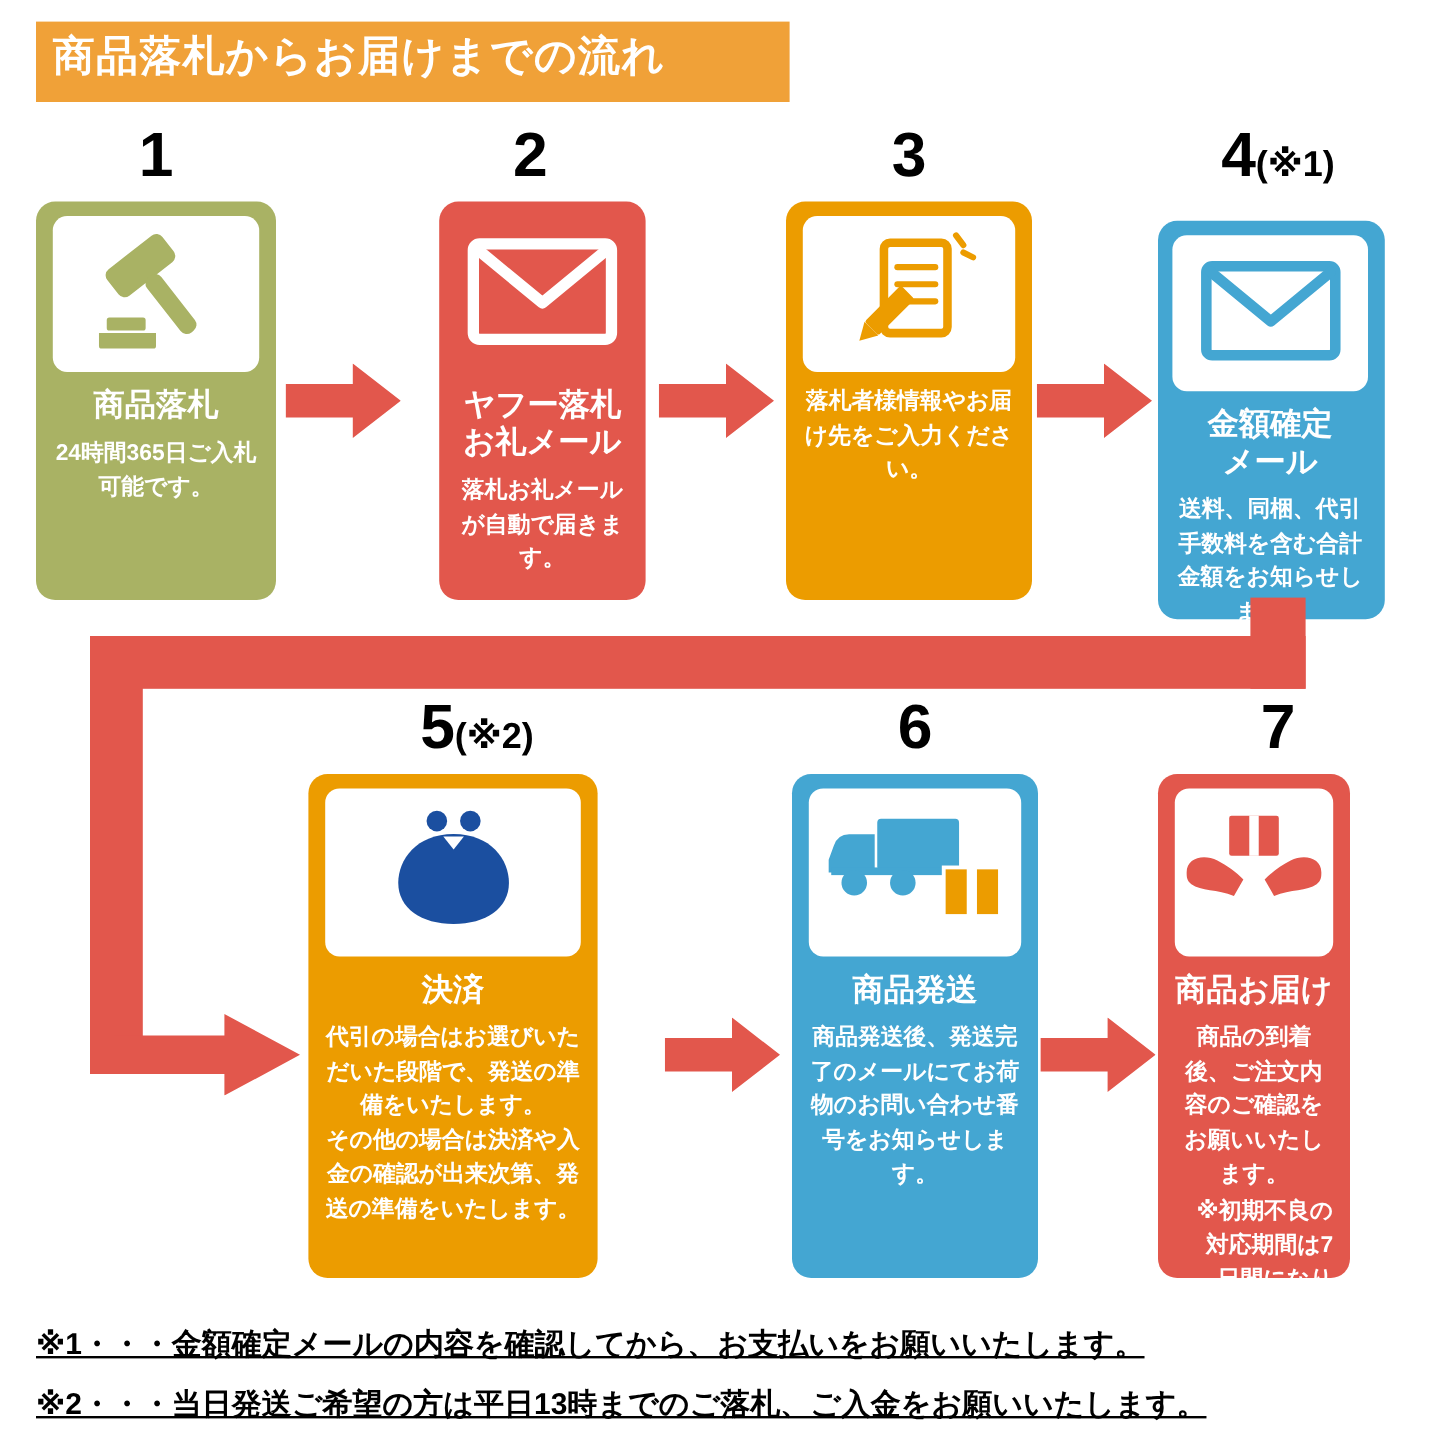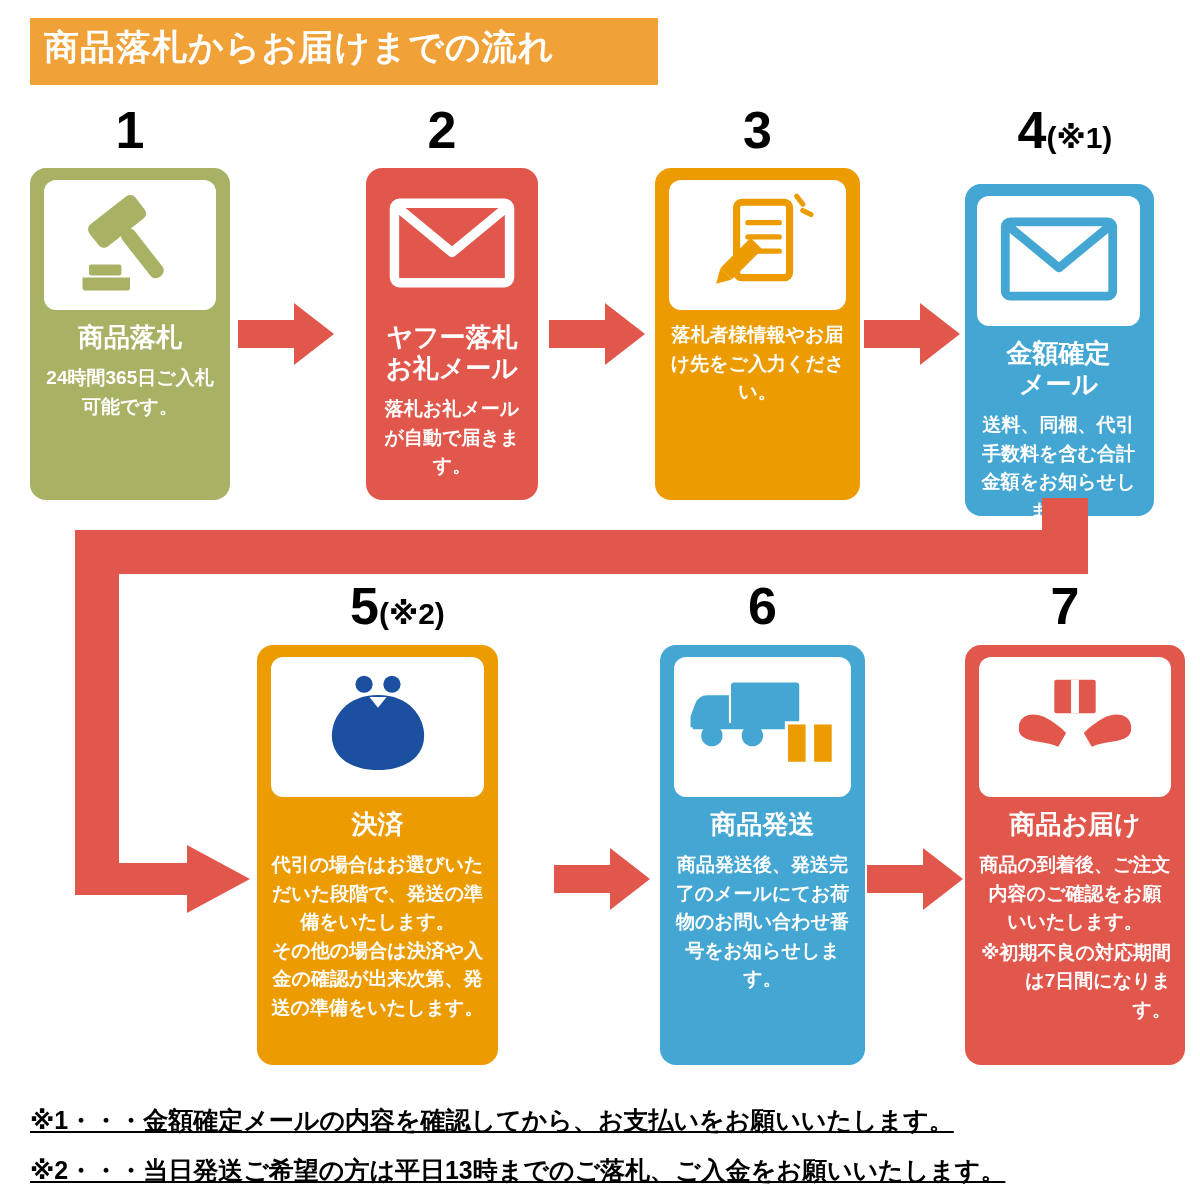--- a/index.html
+++ b/index.html
@@ -180,21 +180,21 @@
       </span>
     </div>
     <div class="card-title">商品発送</div>
     <div class="card-body">商品発送後、発送完了のメールにてお荷物のお問い合わせ番号をお知らせします。</div>
   </div>
 
   <svg class="arrow" style="left:867px;top:848px;" width="96" height="62" viewBox="0 0 96 62">
     <polygon points="0,17 56,17 56,0 96,31 56,62 56,45 0,45" fill="#E2574C"></polygon>
   </svg>
 
-  <div class="card red tall" style="left:965px;top:645px;width:220px;height:420px;">
+  <div class="card red tall" style="left:965px;top:645px;width:160px;height:420px;">
     <div class="panel">
       <span>
         <svg viewBox="0 0 130 100" width="128" height="100">
           <g fill="#E2574C">
             <rect x="44" y="4" width="42" height="34" rx="2"></rect>
             <path d="M8 52 C 8 40 22 36 34 42 C 42 46 50 52 56 58 L 48 72 C 34 66 20 68 12 62 C 8 59 8 56 8 52 Z"></path>
             <path d="M122 52 C 122 40 108 36 96 42 C 88 46 80 52 74 58 L 82 72 C 96 66 110 68 118 62 C 122 59 122 56 122 52 Z"></path>
           </g>
           <rect x="61" y="4" width="8" height="34" fill="#ffffff"></rect>
         </svg>

